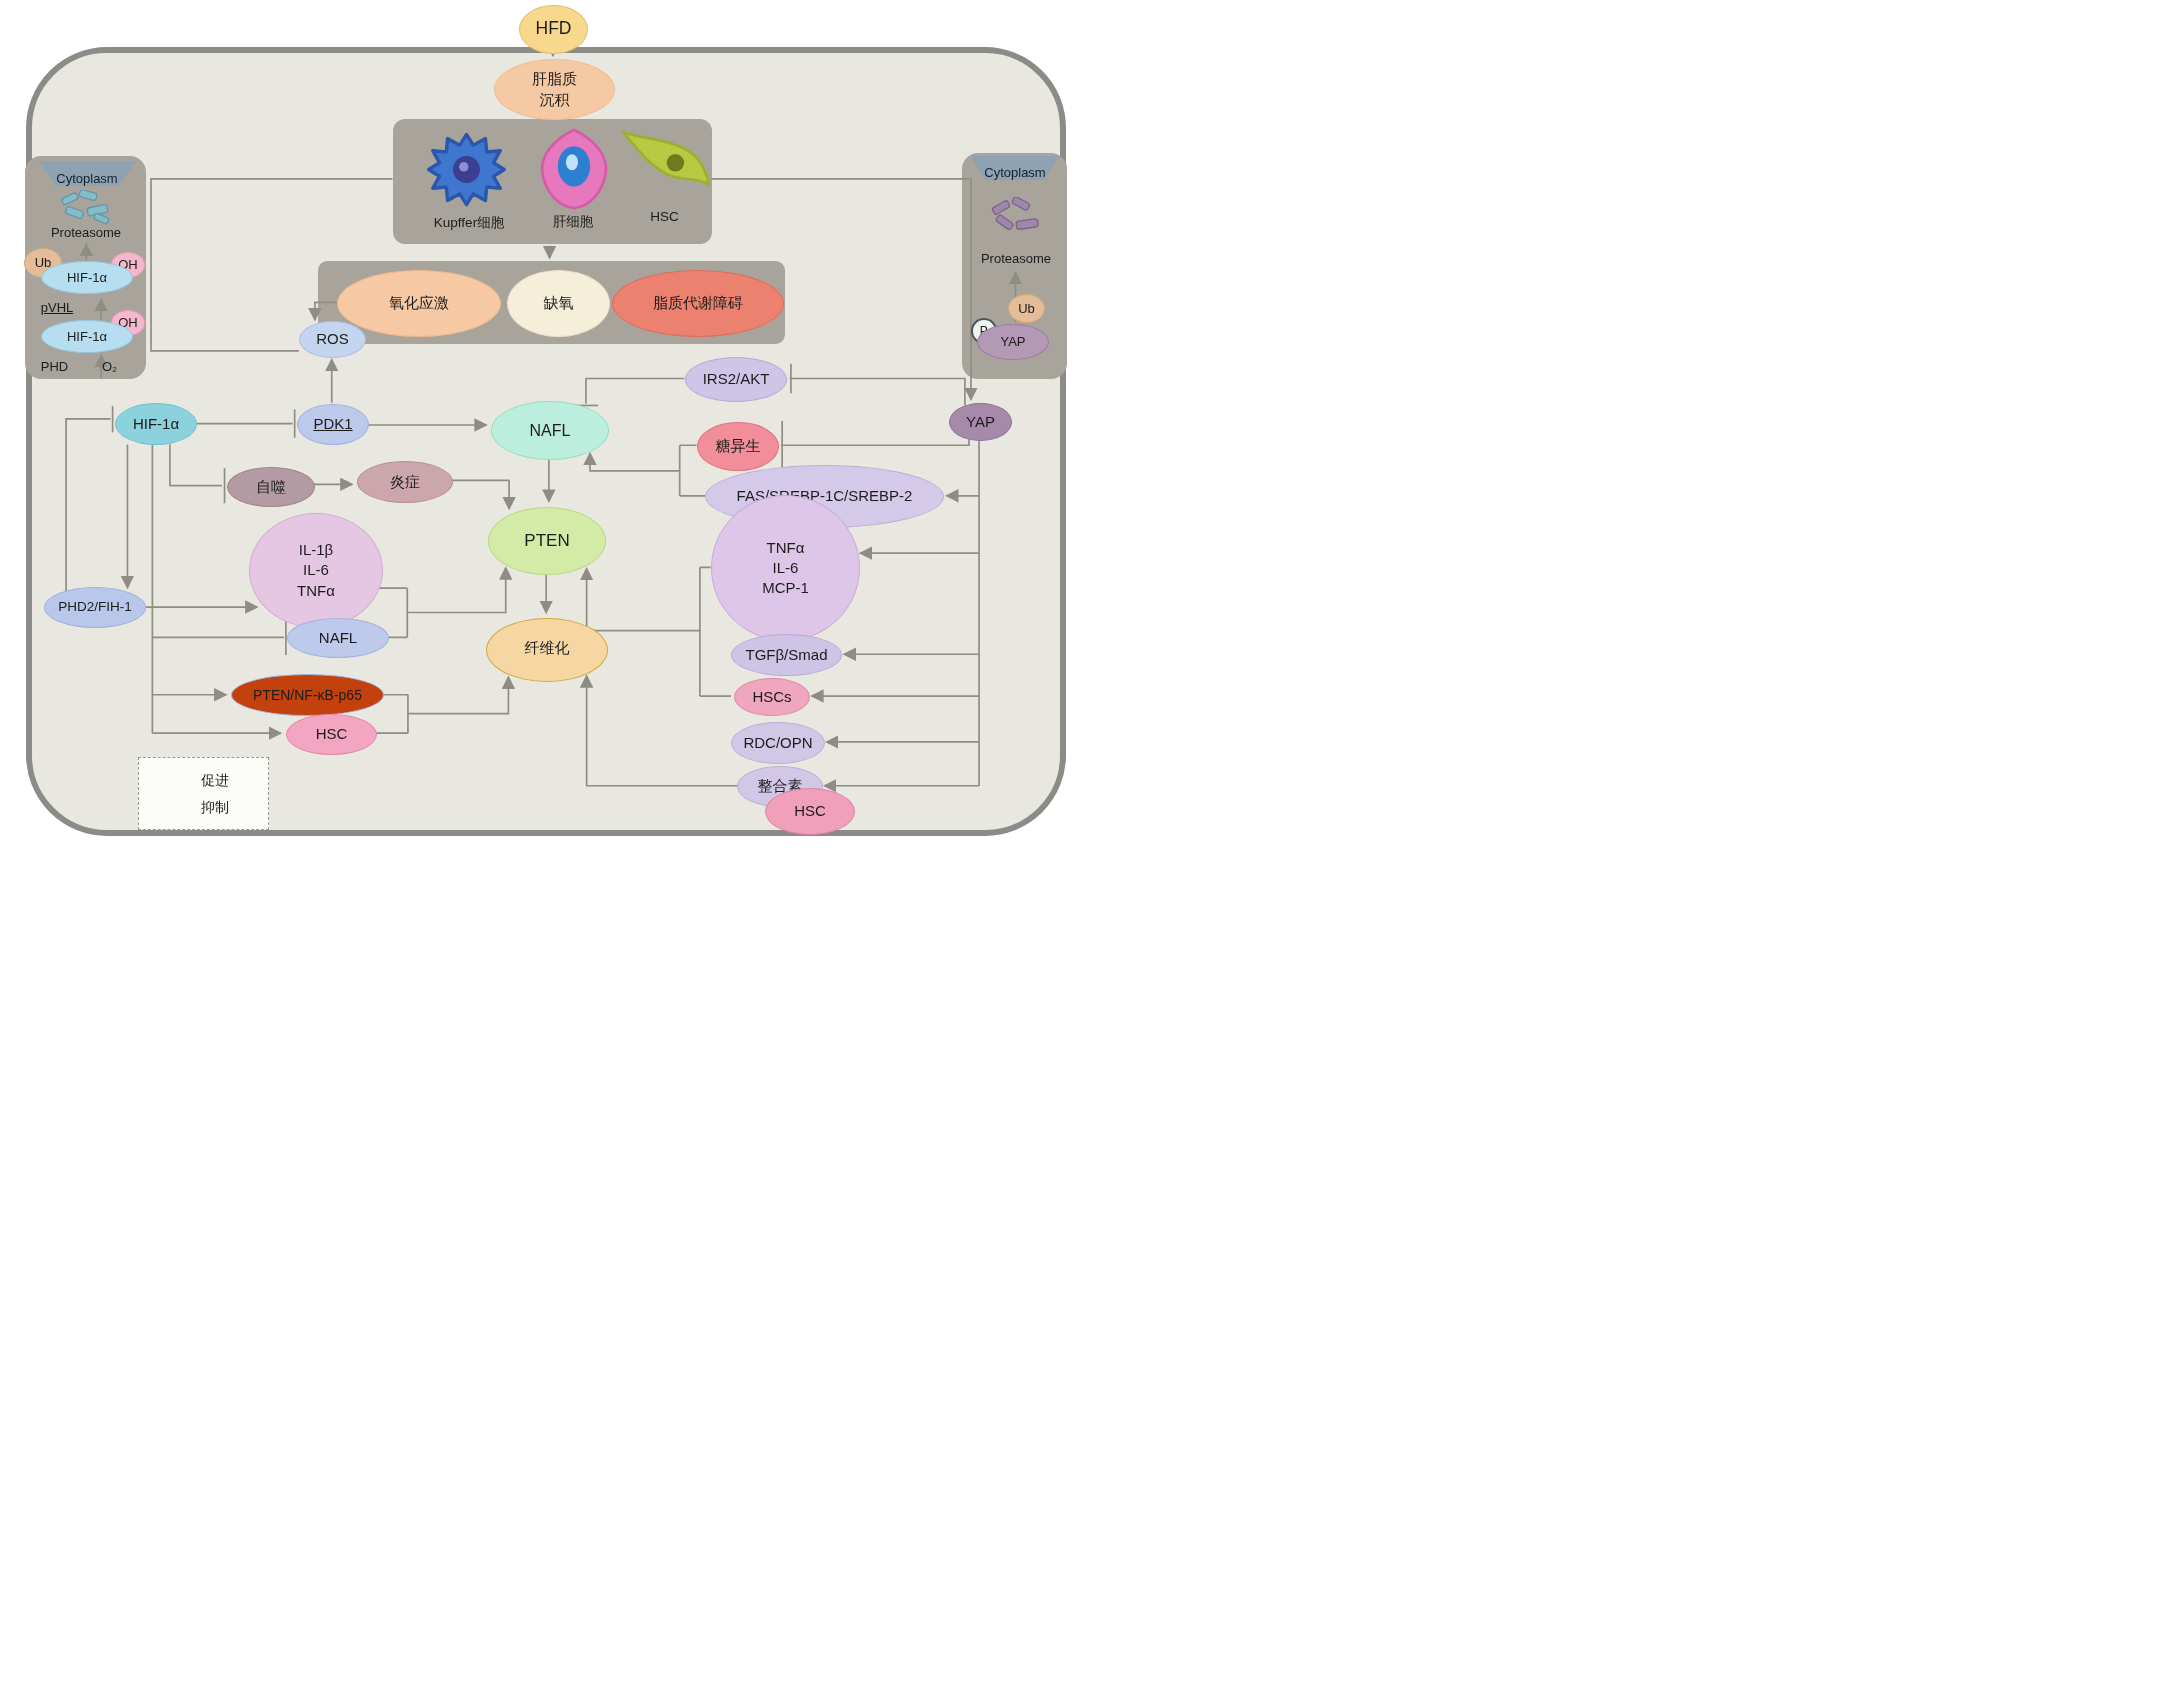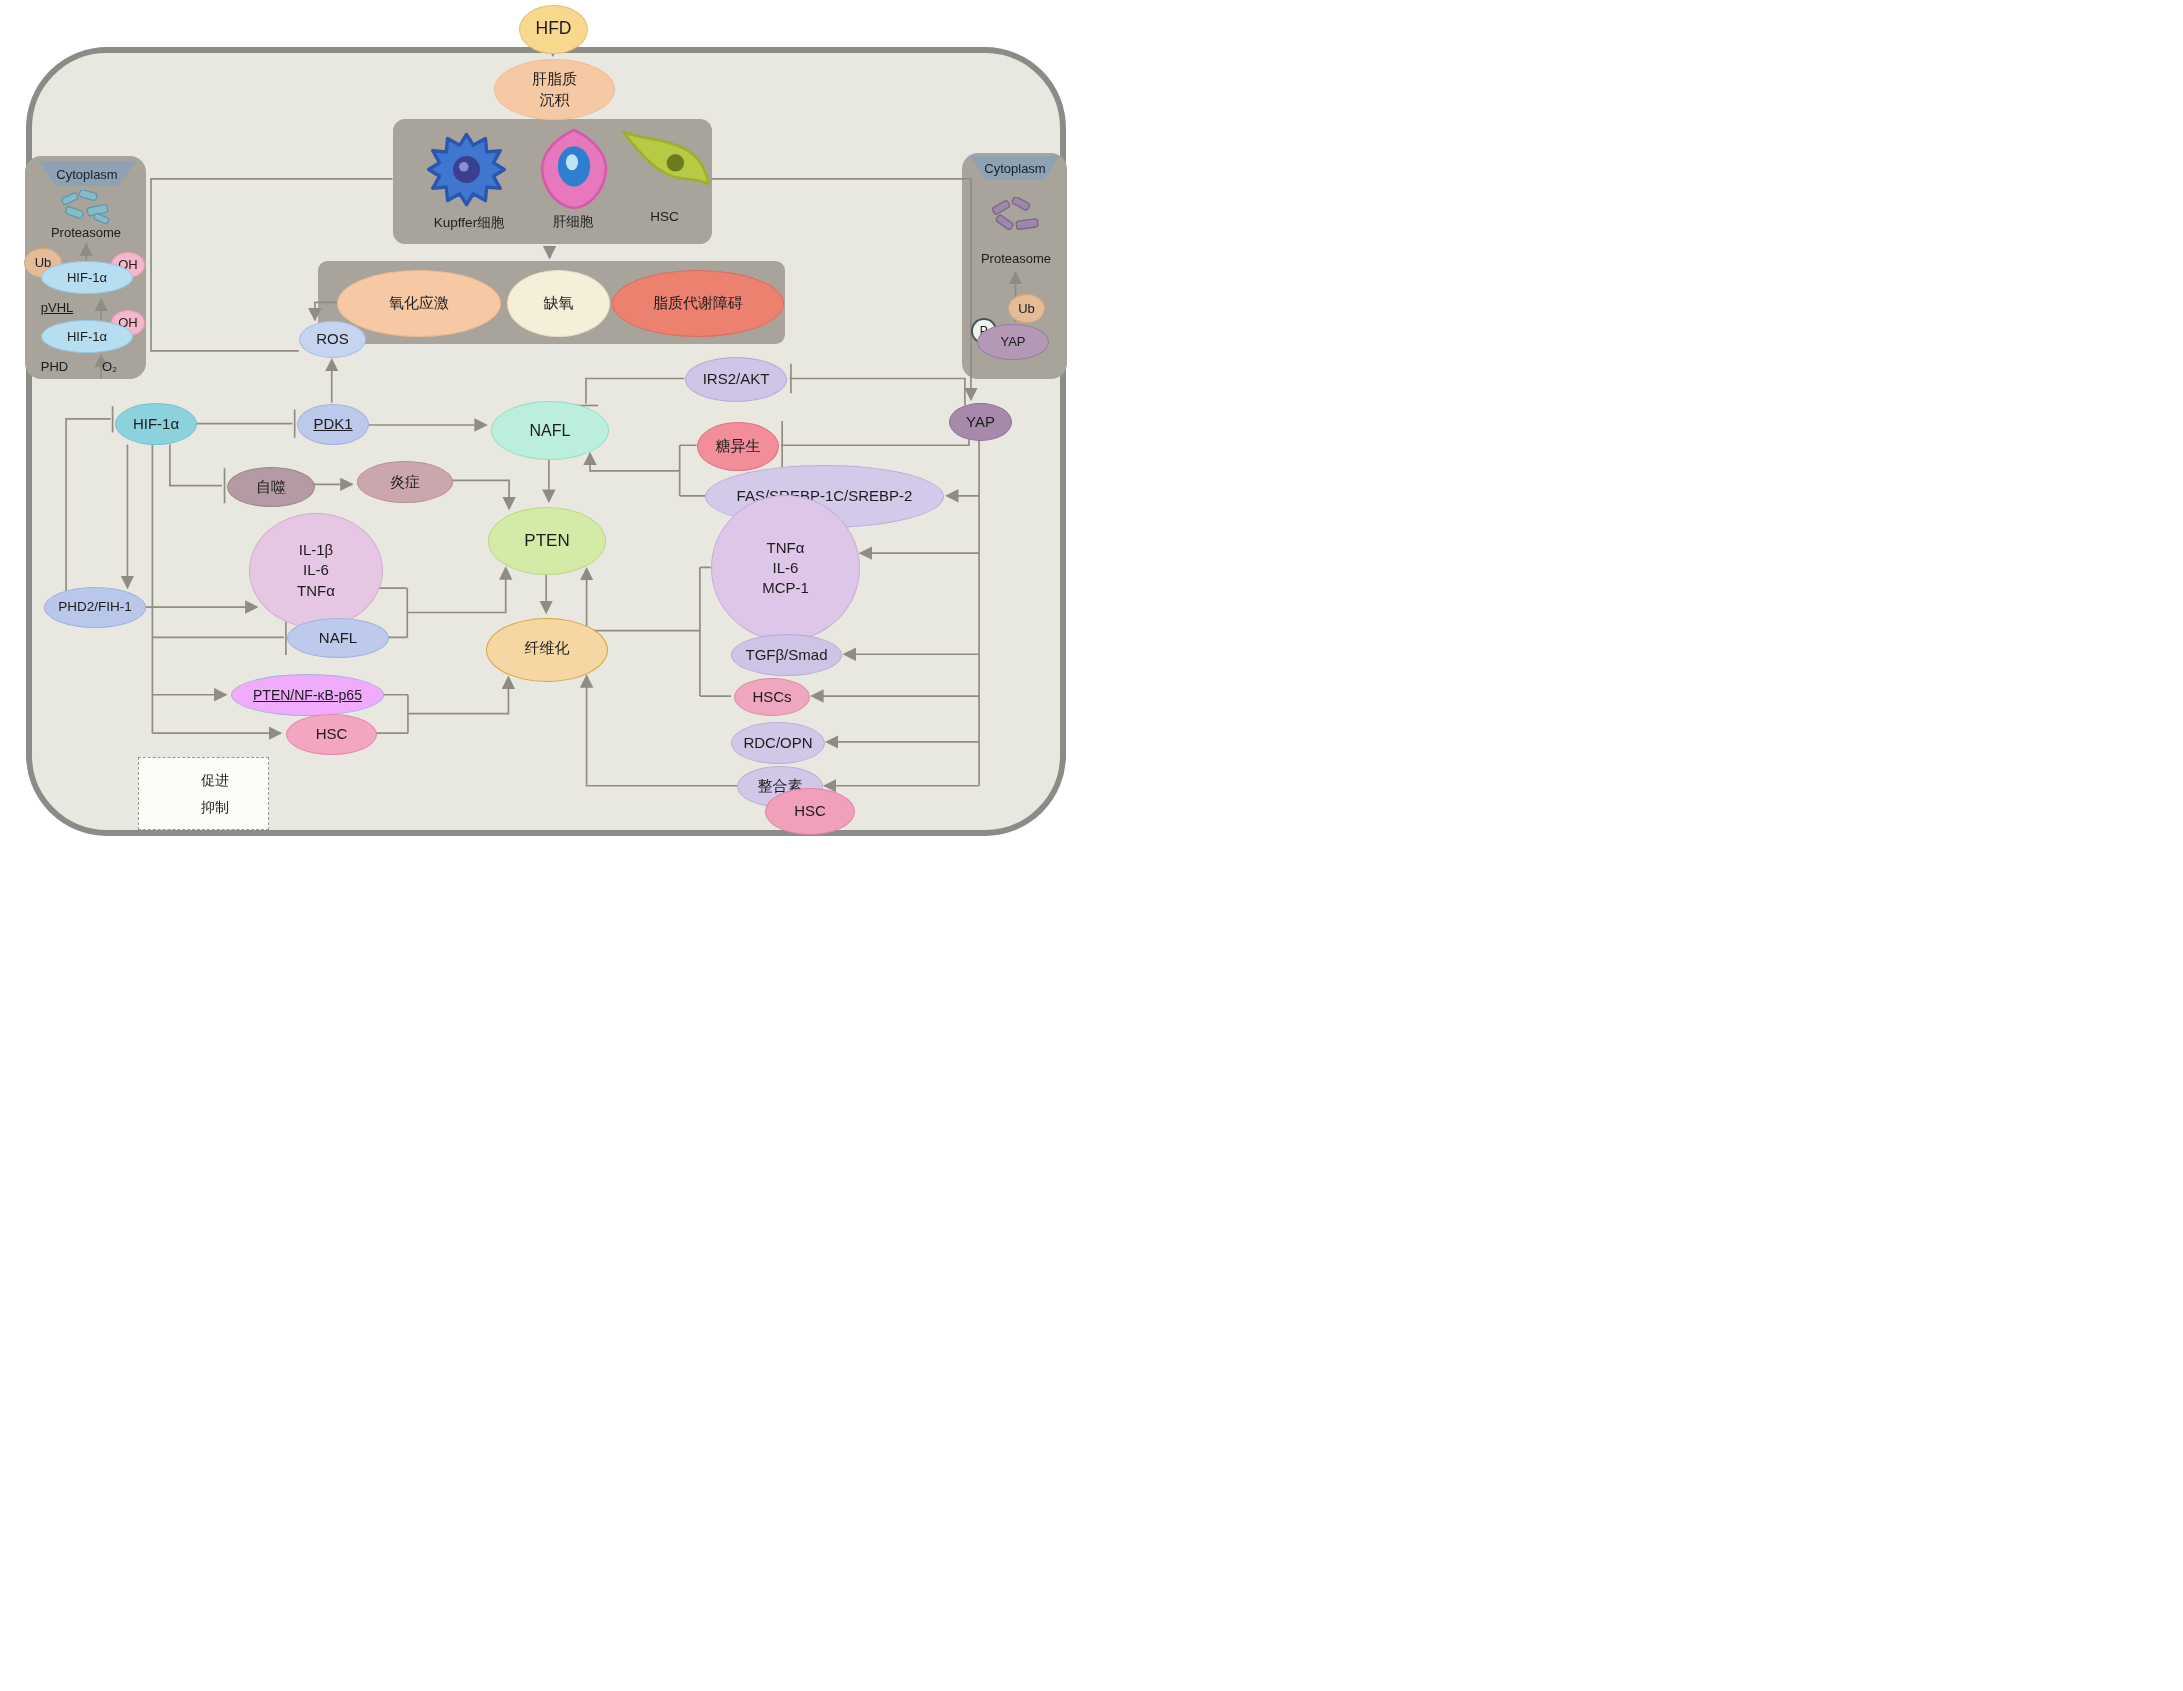--- a/index.html
+++ b/index.html
@@ -2,21 +2,21 @@
 <html style="font-size:10.8px"><head>
 <meta charset="utf-8">
 <style>
   html,body{margin:0;padding:0;background:#ffffff;font-family:"Liberation Sans","DejaVu Sans",sans-serif;}
   #canvas{position:relative;width:1091px;height:846px;background:#ffffff;overflow:hidden;color:#1c1c1c;}
   .frame{position:absolute;left:26px;top:47px;width:1028px;height:777px;background:#e9e8e0;border:6px solid #8b8b88;border-radius:81px;}
   .box{position:absolute;background:#a9a49b;border-radius:12px;}
   .node{position:absolute;border-radius:50%;display:flex;align-items:center;justify-content:center;text-align:center;font-size:15px;line-height:1.35;white-space:pre-line;}
   .sm{font-size:13px;}
   .lbl{position:absolute;text-align:center;font-size:13px;white-space:pre;}
-  .cyto-header{position:absolute;background:#8fa2b4;clip-path:polygon(0 0,100% 0,82% 100%,18% 100%);display:flex;align-items:center;justify-content:center;font-size:13px;padding-top:1.3px;color:#14202c;}
+  .cyto-header{position:absolute;background:#8fa2b4;clip-path:polygon(0 0,100% 0,82% 100%,18% 100%);display:flex;align-items:flex-end;justify-content:center;font-size:13px;padding-top:1.3px;color:#14202c;}
   svg.wires{position:absolute;left:0;top:0;width:1091px;height:846px;pointer-events:none;}
   .legend{position:absolute;left:138px;top:757px;width:129px;height:71px;background:#fcfcf9;border:1.3px dashed #9a9a94;}
   .leg-lbl{position:absolute;font-size:14px;}
   .badge{position:absolute;border-radius:50%;display:flex;align-items:center;justify-content:center;font-size:12px;}
 </style>
 </head>
 <body>
 
 <div id="canvas">
 
@@ -175,21 +175,21 @@
   <div class="node" style="left:697px;top:422px;width:80px;height:47px;background:#f28e9a;border:1.3px solid #e4707f;">糖异生</div>
   <div class="node" style="left:705px;top:465px;width:237px;height:61px;background:#d4c9e8;border:1.3px solid #bcaed9;">FAS/SREBP-1C/SREBP-2</div>
   <div class="node" style="left:949px;top:403px;width:61px;height:36px;background:#a78aab;border:1.3px solid #8f6f94;">YAP</div>
   <div class="node" style="left:227px;top:467px;width:86px;height:38px;background:#b39aa3;border:1.3px solid #9d8390;">自噬</div>
   <div class="node" style="left:357px;top:461px;width:94px;height:40px;background:#cba6ad;border:1.3px solid #b68f97;">炎症</div>
   <div class="node" style="left:44px;top:587px;width:100px;height:39px;background:#b9c8ea;border:1.3px solid #9fb0dd;font-size:13.5px;">PHD2/FIH-1</div>
   <div class="node" style="left:249px;top:513px;width:132px;height:113px;background:#e5c6e3;border:1.3px solid #d3aed0;">IL-1β
 IL-6
 TNFα</div>
   <div class="node" style="left:287px;top:618px;width:100px;height:38px;background:#bdcaeb;border:1.3px solid #a3b2dd;">NAFL</div>
-  <div class="node" style="left:231px;top:674px;width:151px;height:40px;background:#f0abfc;border:1.3px solid #9fb0dd;font-size:14px;text-decoration:underline;">PTEN/NF-κB-p65</div>
+  <div class="node" style="left:231px;top:674px;width:151px;height:40px;background:#c2410c;border:1.3px solid #9fb0dd;font-size:14px;">PTEN/NF-κB-p65</div>
   <div class="node" style="left:286px;top:714px;width:89px;height:39px;background:#f3a6c2;border:1.3px solid #e387a8;">HSC</div>
   <div class="node" style="left:488px;top:507px;width:116px;height:66px;background:#d4eba8;border:1.3px solid #b8d884;font-size:17px;">PTEN</div>
   <div class="node" style="left:486px;top:618px;width:120px;height:62px;background:#f6d6a2;border:1.3px solid #cfa93d;font-family:Liberation Mono, monospace;">纤维化</div>
   <div class="node" style="left:711px;top:495px;width:147px;height:144px;background:#dec6e9;border:1.3px solid #c9abd8;">TNFα
 IL-6
 MCP-1</div>
   <div class="node" style="left:731px;top:634px;width:109px;height:40px;background:#cfc4e6;border:1.3px solid #b7a9d6;">TGFβ/Smad</div>
   <div class="node" style="left:734px;top:678px;width:74px;height:36px;background:#efa7c0;border:1.3px solid #dd88a6;">HSCs</div>
   <div class="node" style="left:731px;top:722px;width:92px;height:40px;background:#d2c7e7;border:1.3px solid #baadd7;">RDC/OPN</div>
   <div class="node" style="left:737px;top:766px;width:84px;height:39px;background:#d2c7e7;border:1.3px solid #baadd7;">整合素</div>

